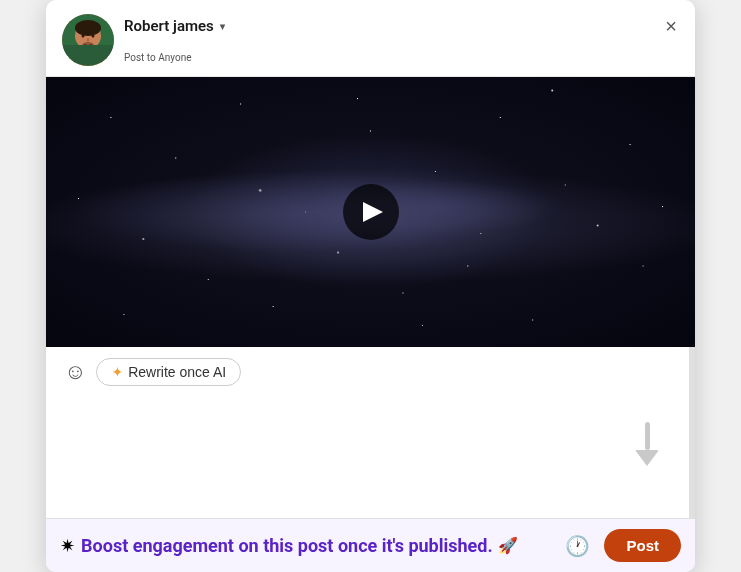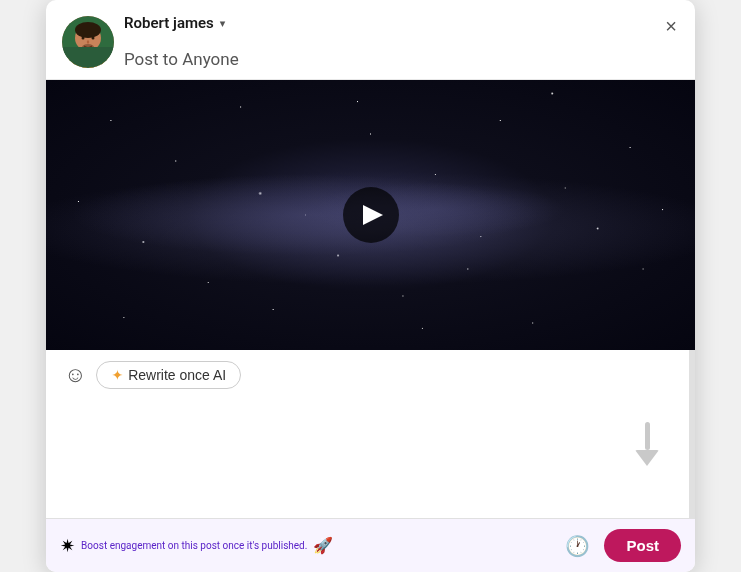--- a/index.html
+++ b/index.html
@@ -86,21 +86,21 @@
       color: #1a1a1a;
     }
 
     .dropdown-icon {
       font-size: 11px;
       color: #555;
       margin-left: 2px;
     }
 
     .post-to {
-      font-size: 17px;
+      font-size: 10px;
       color: #555;
       margin-top: 17px;
     }
 
     .close-btn {
       position: absolute;
       right: 14px;
       top: 12px;
       background: none;
       border: none;
@@ -301,23 +301,23 @@
       display: flex;
       align-items: center;
       gap: 6px;
     }
 
     .boost-icon {
       font-size: 18px;
     }
 
     .boost-text {
-      font-size: 10px;
+      font-size: 18px;
       color: #5a23c8;
-      font-weight: 400;
+      font-weight: 700;
     }
 
     .rocket-icon {
       font-size: 16px;
     }
 
     .footer-actions {
       display: flex;
       align-items: center;
       gap: 10px;
@@ -326,21 +326,21 @@
     .clock-btn {
       background: none;
       border: none;
       cursor: pointer;
       font-size: 20px;
       color: #555;
       padding: 4px;
     }
 
     .post-btn {
-      background: #be185d;
+      background: #c2410c;
       color: #fff;
       border: none;
       border-radius: 20px;
       padding: 8px 22px;
       font-size: 15px;
       font-weight: 600;
       cursor: pointer;
     }
   </style>
 </head>

